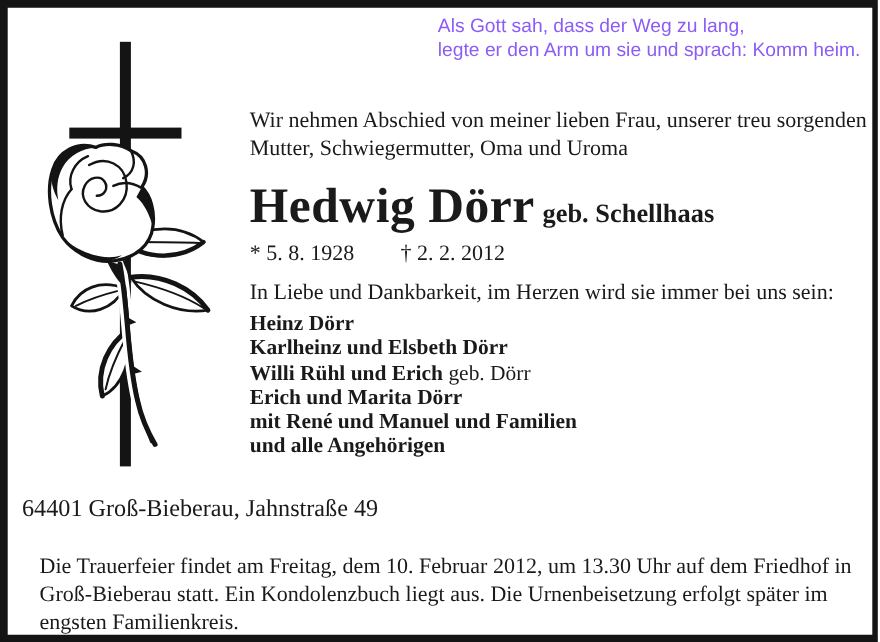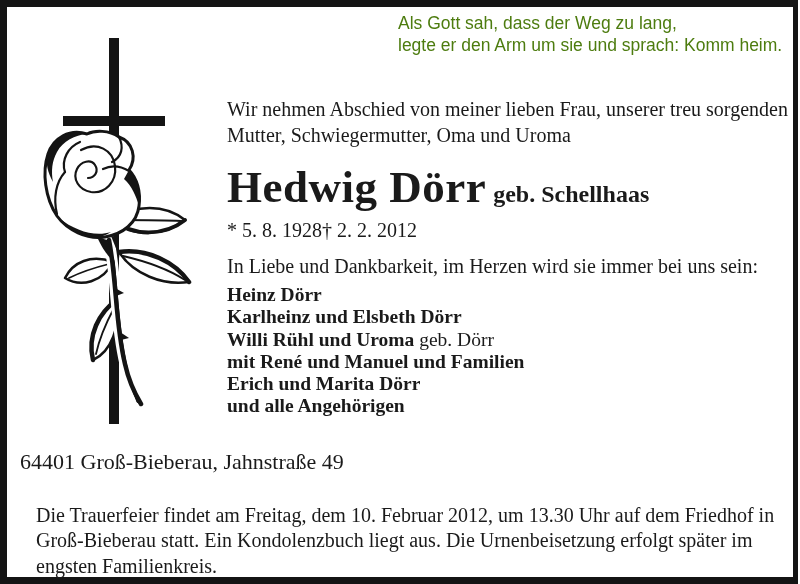--- a/index.html
+++ b/index.html
@@ -15,41 +15,41 @@
     border: 7px solid #141414;
     border-right-width: 5px;
     pointer-events: none;
   }
   .art { position: absolute; left: 25px; top: 30px; }
 
   .poem {
     position: absolute; left: 398px; top: 12px;
     font-family: "Liberation Sans", sans-serif;
     font-size: 17.5px; line-height: 22px;
-    color: #4d7c0f;
+    color: #8b5cf6;
     white-space: nowrap;
   }
 
   .main { position: absolute; left: 227px; top: 0; width: 575px; }
 
   .intro {
     position: absolute; top: 96px; left: 0; width: 570px;
     margin: 0; font-size: 20px; line-height: 26px;
   }
   .name-line {
     position: absolute; top: 165px; left: 0;
     margin: 0; font-size: 45px; font-weight: bold; line-height: 1;
     white-space: nowrap; letter-spacing: 0.5px;
   }
   .maiden { font-size: 24px; margin-left: 7px; letter-spacing: 0; font-family: Liberation Serif, serif; }
   .dates {
     position: absolute; top: 219px; left: 0;
     margin: 0; font-size: 20px; white-space: nowrap;
   }
-  .death { }
+  .death { margin-left: 42px; }
   .tribute {
     position: absolute; top: 255px; left: 0;
     margin: 0; font-size: 20px; white-space: nowrap;
   }
   .mourners {
     position: absolute; top: 284px; left: 0;
     font-size: 19.5px; font-weight: bold; line-height: 22.3px;
   }
   .mourner-line { white-space: nowrap; }
   .mourner-line .r { font-weight: normal; }
@@ -121,21 +121,21 @@
   </div>
 
 <div class="main">
   <p class="intro">Wir nehmen Abschied von meiner lieben Frau, unserer treu sorgenden Mutter, Schwiegermutter, Oma und Uroma</p>
   <h1 class="name-line"><span>Hedwig Dörr</span><span class="maiden">geb. Schellhaas</span></h1>
   <p class="dates"><span>* 5. 8. 1928</span><span class="death">† 2. 2. 2012</span></p>
   <p class="tribute">In Liebe und Dankbarkeit, im Herzen wird sie immer bei uns sein:</p>
   <div class="mourners">
       <div class="mourner-line"><span class="b">Heinz Dörr</span></div>
       <div class="mourner-line"><span class="b">Karlheinz und Elsbeth Dörr</span></div>
-      <div class="mourner-line"><span class="b">Willi Rühl und Uroma</span><span class="r"> geb. Dörr</span></div>
+      <div class="mourner-line"><span class="b">Willi Rühl und Erich</span><span class="r"> geb. Dörr</span></div>
+      <div class="mourner-line"><span class="b">Erich und Marita Dörr</span></div>
       <div class="mourner-line"><span class="b">mit René und Manuel und Familien</span></div>
-      <div class="mourner-line"><span class="b">Erich und Marita Dörr</span></div>
       <div class="mourner-line"><span class="b">und alle Angehörigen</span></div>
     </div>
 </div>
 
 <p class="address">64401 Groß-Bieberau, Jahnstraße 49</p>
 <p class="funeral">Die Trauerfeier findet am Freitag, dem 10. Februar 2012, um 13.30 Uhr auf dem Friedhof in Groß-Bieberau statt. Ein Kondolenzbuch liegt aus. Die Urnenbeisetzung erfolgt später im engsten Familienkreis.</p>
 
 </body></html>

